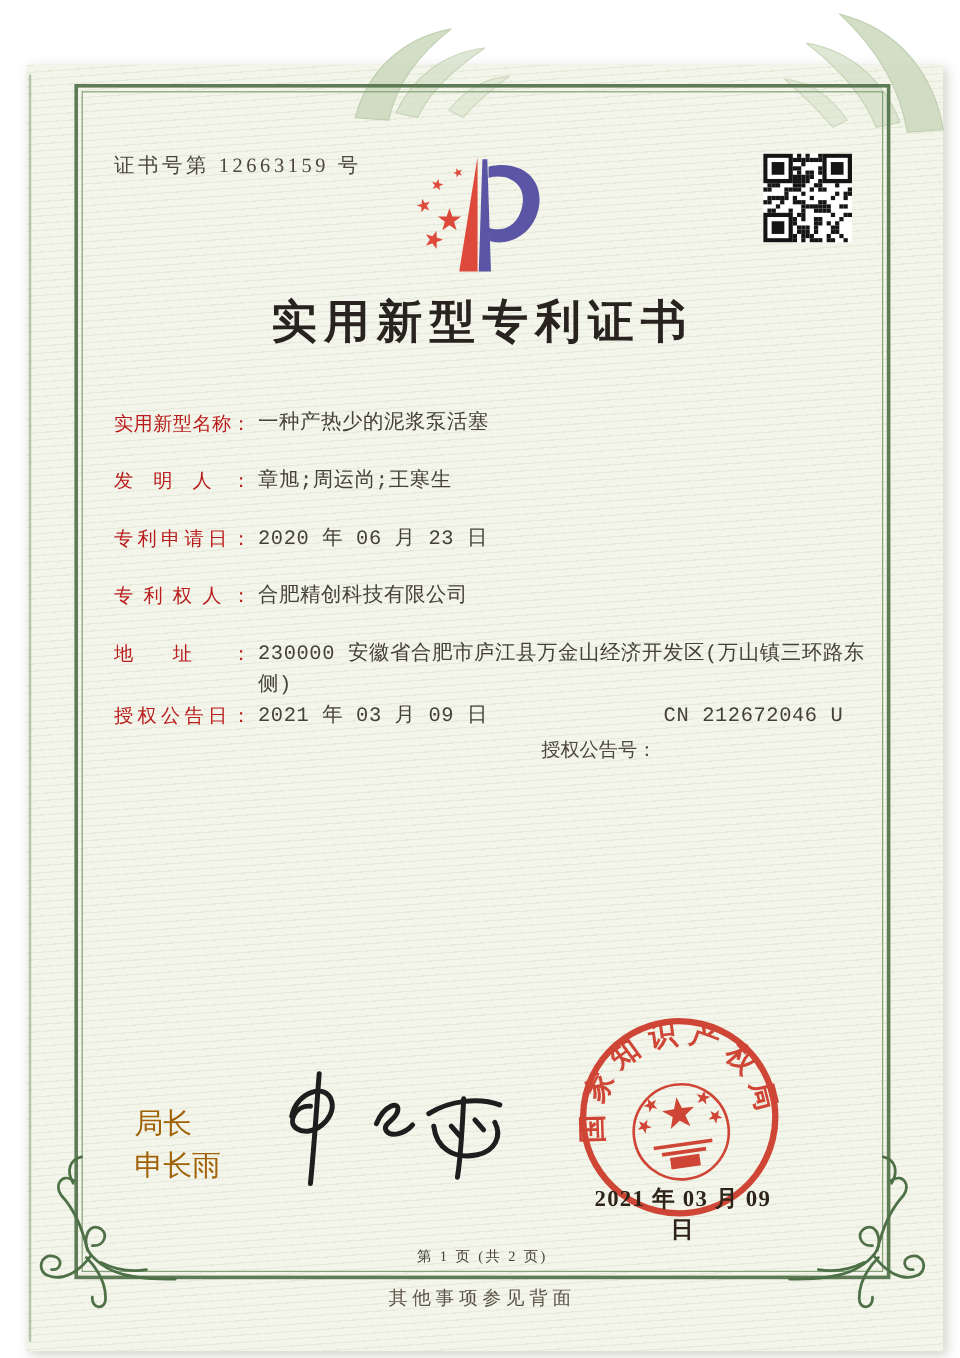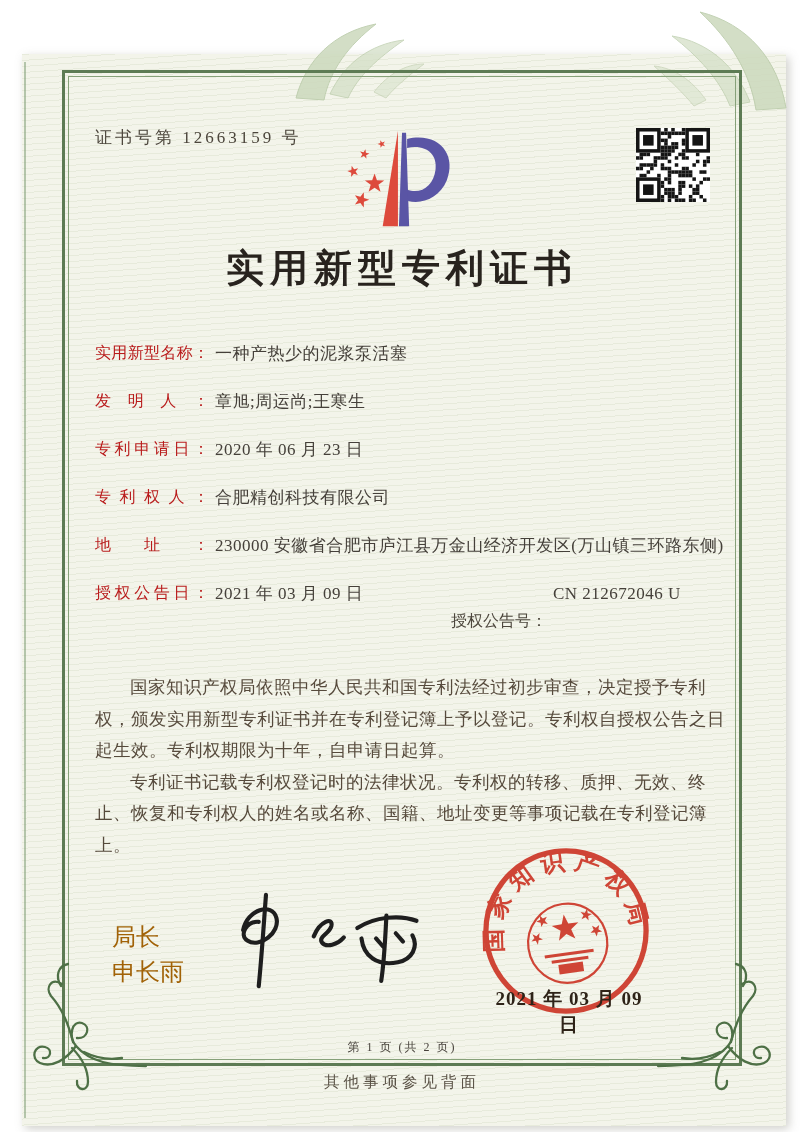--- a/index.html
+++ b/index.html
@@ -46,21 +46,21 @@
   }
 
   .fields { left:95px; top:341px; width:636px; }
   .field-row { display:flex; align-items:flex-start; min-height:48px; }
   .field-label {
     flex:0 0 114px; width:114px; font-size:16px; color:#b91c1c;
     text-align:justify; text-align-last:justify; padding-top:2px;
   }
   .field-value {
     flex:1; font-size:17px; color:#45403a; letter-spacing:0.5px;
-    line-height:26px; padding-left:6px;
+    line-height:26px; padding-left:6px;font-family:Liberation Mono, monospace;
   }
   .grant-row { display:flex; min-height:48px; }
   .grant-left { display:flex; width:330px; }
   .grant-right { display:flex; margin-left:26px; }
   .plain-label { font-size:16px; color:#4c463c; padding-top:2px;margin-top:28px; }
 
   .paragraphs { left:95px; top:672px; width:636px; }
   .paragraphs p {
     font-size:17.5px; line-height:31.5px; color:#564a3c;
     text-indent:2em; letter-spacing:0.5px;
@@ -317,24 +317,20 @@
         <span class="field-label">授权公告日：</span>
         <span class="field-value">2021 年 03 月 09 日</span>
       </div>
       <div class="grant-right">
         <span class="plain-label">授权公告号：</span>
         <span class="field-value">CN 212672046 U</span>
       </div>
     </div>
   </div>
 
-  <div class="abs paragraphs">
-    <p>国家知识产权局依照中华人民共和国专利法经过初步审查，决定授予专利权，颁发实用新型专利证书并在专利登记簿上予以登记。专利权自授权公告之日起生效。专利权期限为十年，自申请日起算。</p>
-    <p>专利证书记载专利权登记时的法律状况。专利权的转移、质押、无效、终止、恢复和专利权人的姓名或名称、国籍、地址变更等事项记载在专利登记簿上。</p>
-  </div>
 
   <div class="abs officer">
     <div>局长</div>
     <div>申长雨</div>
   </div>
 
   <svg class="abs signature" viewBox="0 0 210 95">
     <g fill="none" stroke="#1e1e1e" stroke-width="4" stroke-linecap="round">
       <path d="M30,38 C34,18 58,11 62,26 C66,40 46,56 34,48 C26,43 33,29 45,30"></path>
       <path d="M52,4 C50,30 48,62 45,92"></path>

